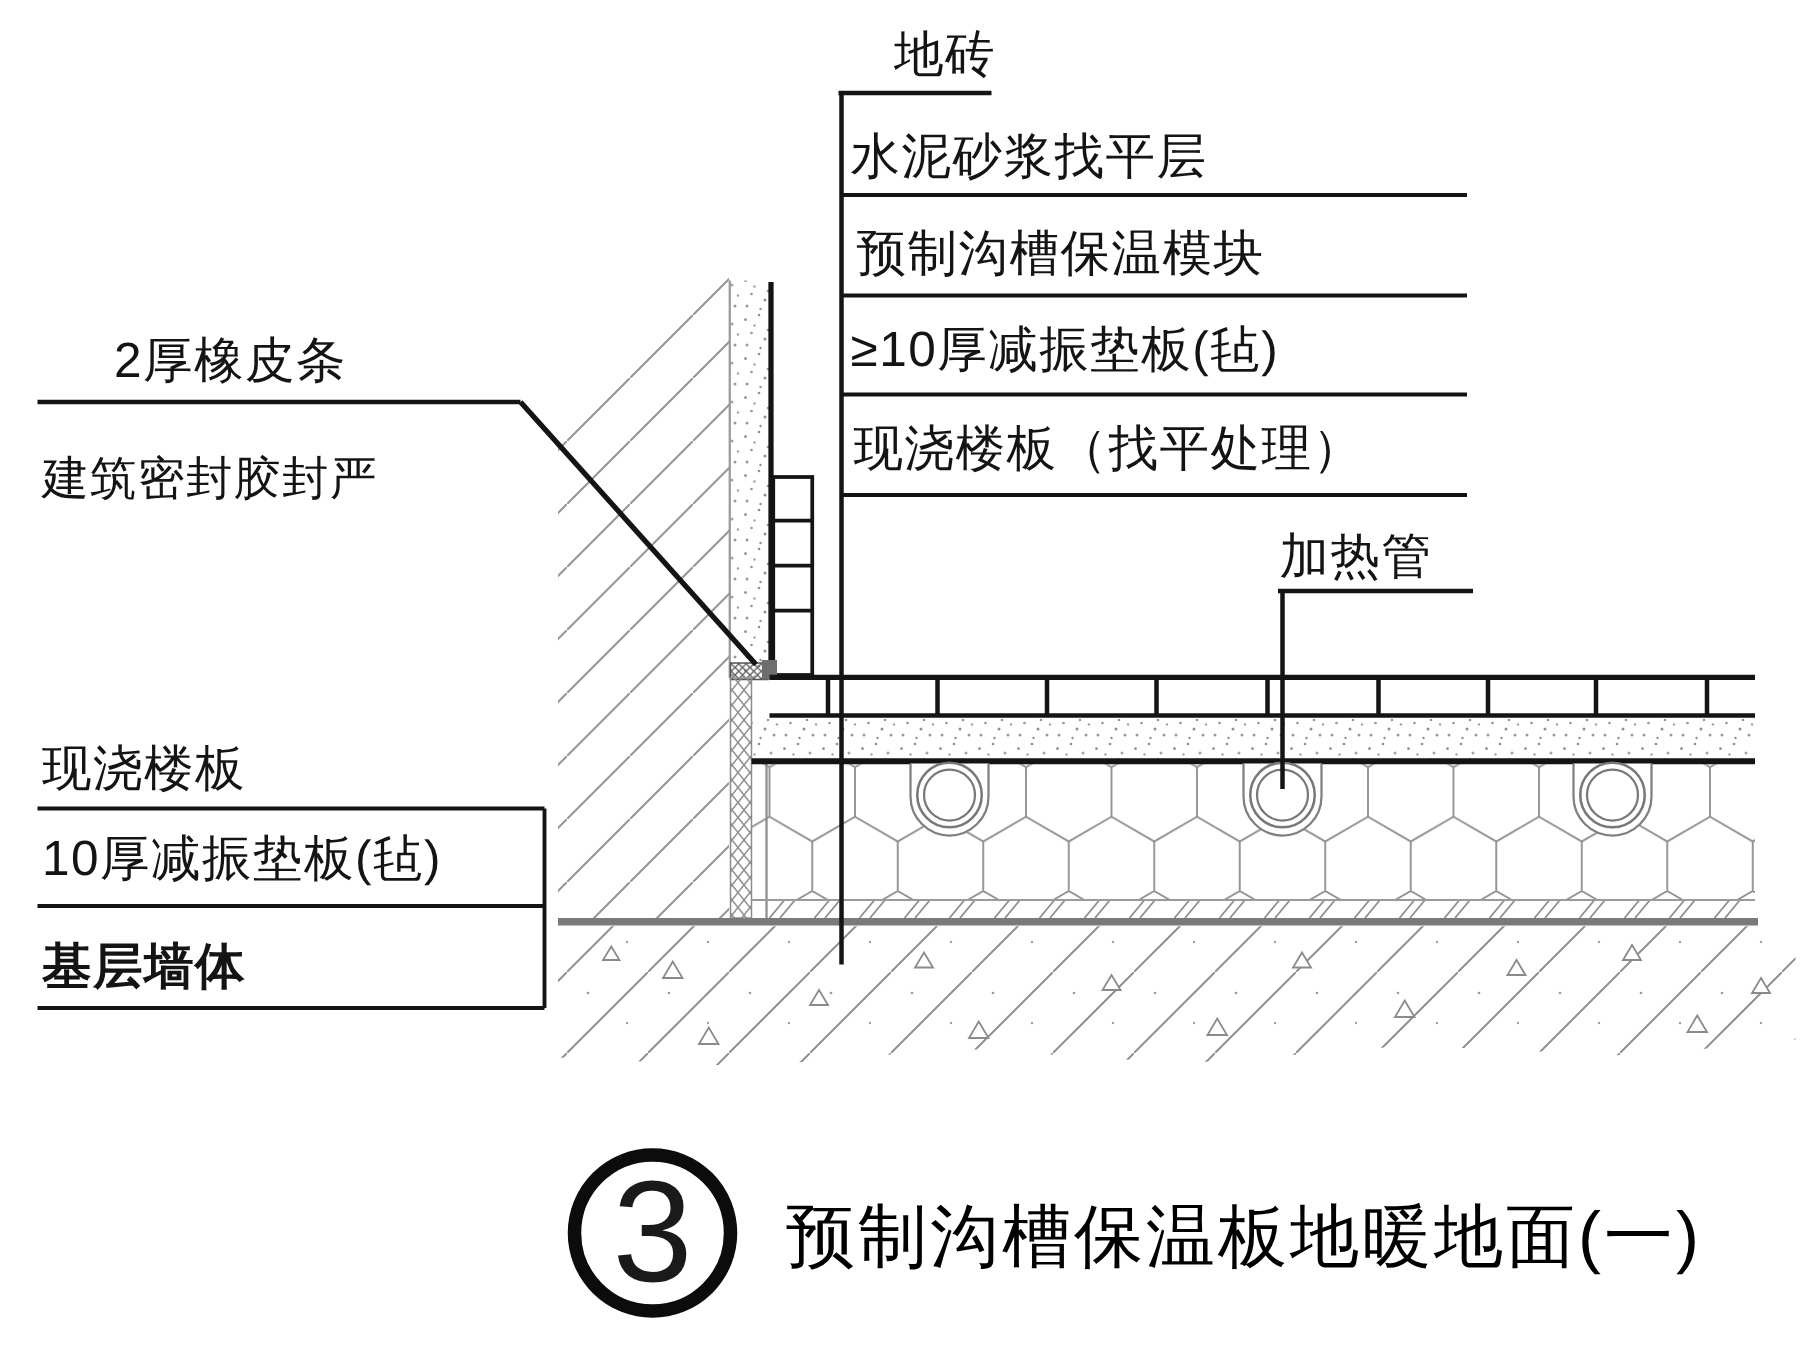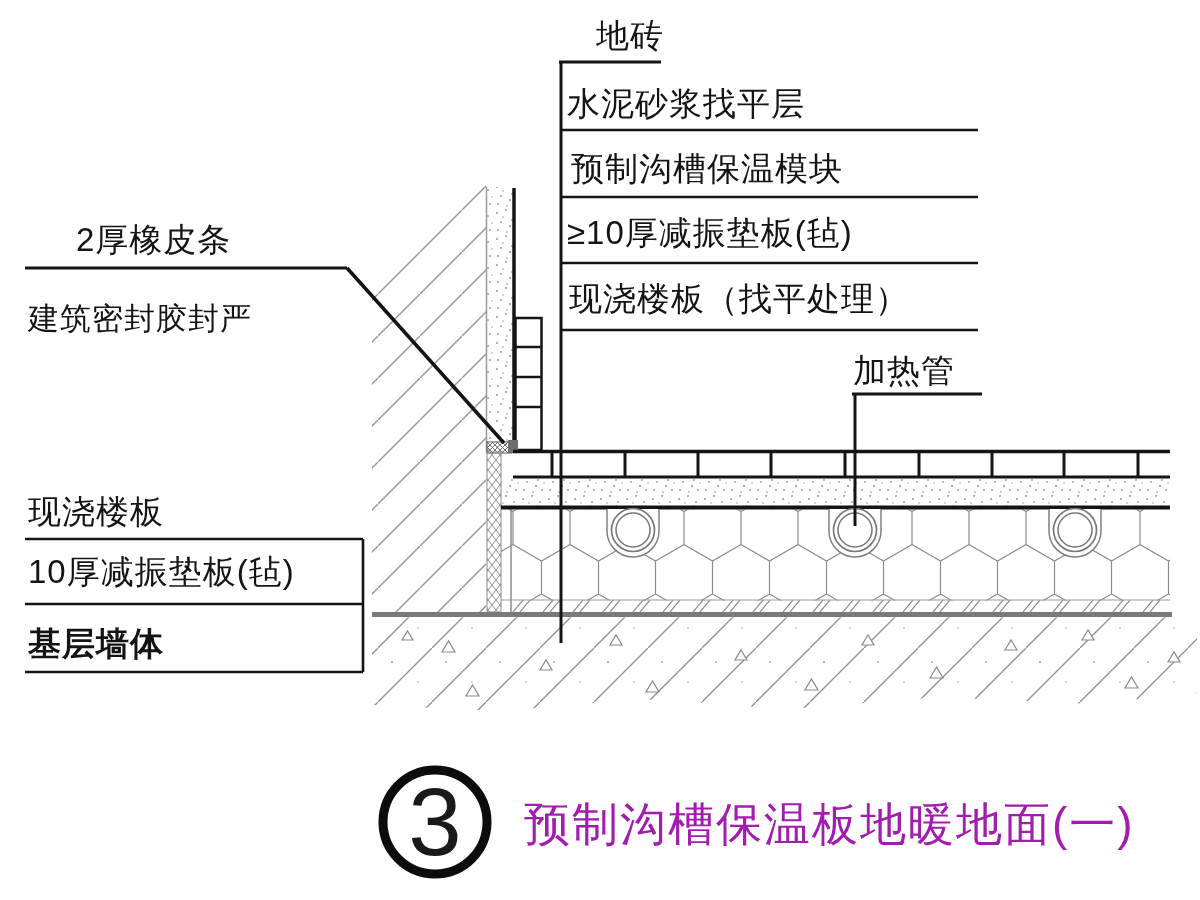--- a/index.html
+++ b/index.html
@@ -19,21 +19,21 @@
     white-space:nowrap;
     letter-spacing:1px;
     font-family:"Liberation Sans","DejaVu Sans",sans-serif;
   }
   .lbl.small{font-size:31px;}
   .title-text{
     position:absolute;
     left:524px;top:798px;
     font-size:46px;line-height:52px;
     letter-spacing:2px;
-    color:#a21caf;
+    color:#000000;
     white-space:nowrap;
   }
   .detail-number{
     position:absolute;
     left:385px;top:762px;
     width:100px;height:120px;
     text-align:center;
     font-size:96px;line-height:120px;
     font-weight:100;
     color:#1a1a1a;

